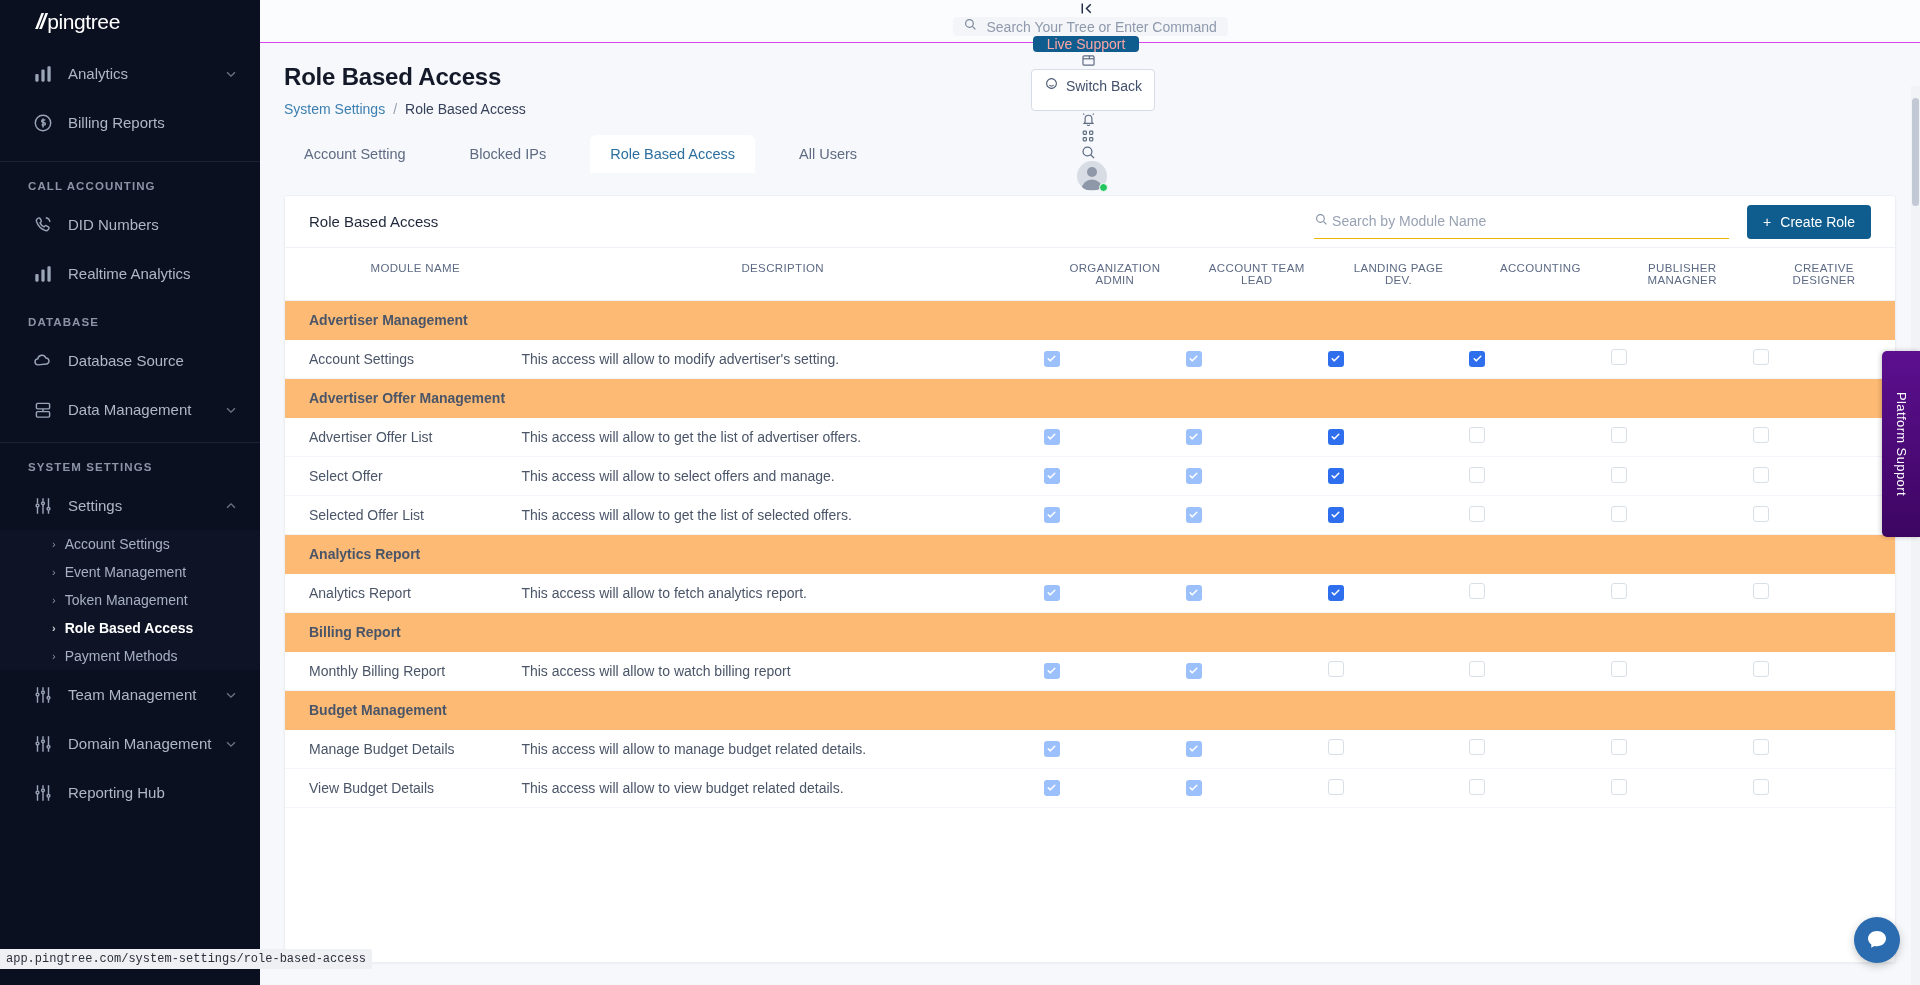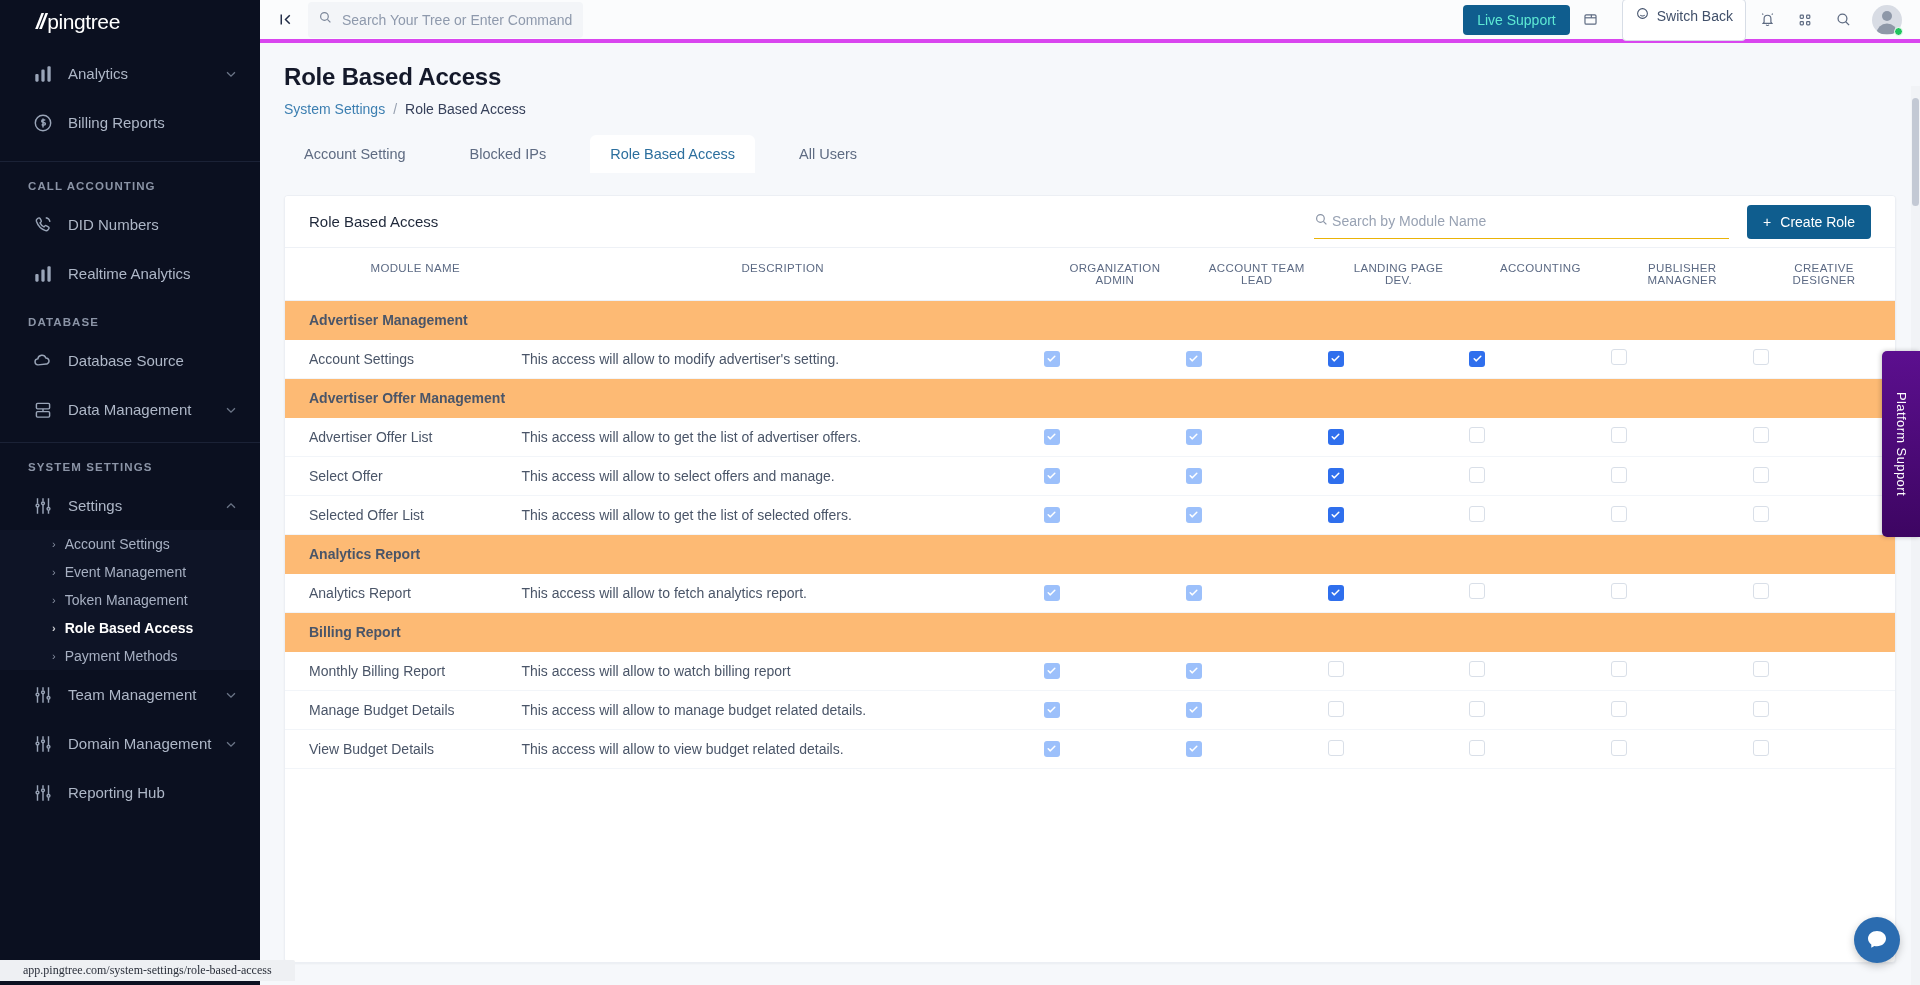--- a/index.html
+++ b/index.html
@@ -42,35 +42,35 @@
     padding-left: 52px; font-size: 14px; color: #a7b0c2; cursor: pointer;
   }
   .sub-item .scaret { margin-right: 9px; font-size: 11px; opacity: .8; }
   .sub-item.active { color: #ffffff; font-weight: 600; }
 
   
   .main { flex: 1; height: 985px; background: #f6f8fb; display: flex; flex-direction: column; overflow: hidden; position: relative; }
 
   .topbar {
     height: 43px; background: #fbfcfd; display: flex; align-items: center;
-    padding: 0 18px 0 10px; flex-shrink: 0; border-bottom: 4px solid #d946ef;
+    padding: 0 18px 0 10px; flex-shrink: 0; border-bottom: 1px solid #d946ef; flex-direction: column;
   }
   .collapse-btn { width: 30px; height: 30px; display: flex; align-items: center; justify-content: center; cursor: pointer; color: #1f2a44; }
   .top-search {
     margin-left: 8px; width: 275px; height: 36px; background: #f3f5f8;
     border-radius: 4px; display: flex; align-items: center; padding: 0 10px; gap: 9px;
   }
   .top-search input {
     border: 0; background: transparent; outline: none; font-size: 14px;
     color: #3b4a63; width: 100%; font-family: "Liberation Sans", sans-serif;
   }
   .top-search input::placeholder { color: #8e99ac; }
   .topbar-spacer { flex: 1; }
   .btn-live {
-    background: #0f5d8e; color: #5eead4; font-size: 14px; height: 30px;
+    background: #0f5d8e; color: #fca5a5; font-size: 14px; height: 30px;
     border-radius: 4px; padding: 0 14px; display: flex; align-items: center;
     cursor: pointer; border: 0; font-family: "Liberation Sans", sans-serif;
   }
   .icon-btn { width: 34px; height: 34px; display: flex; align-items: center; justify-content: center; cursor: pointer; color: #55637c; margin-left: 4px; }
   .btn-switch {
     height: 42px; border: 1px solid #d7dde6; border-radius: 4px; background: #fff;
     display: flex; align-items: flex-end; gap: 7px; padding: 16px 12px; margin-left: 14px;
     font-size: 14px; color: #41506a; cursor: pointer; font-family: "Liberation Sans", sans-serif;
   }
   .avatar-wrap { position: relative; margin-left: 12px; width: 30px; height: 30px; cursor: pointer; }
@@ -161,23 +161,23 @@
     writing-mode: vertical-rl; color: #fff; font-size: 13px; letter-spacing: .4px;
   }
 
   .chat-fab {
     position: absolute; right: 20px; bottom: 22px; width: 46px; height: 46px;
     background: #2b6cb0; border-radius: 50%; display: flex; align-items: center;
     justify-content: center; cursor: pointer; box-shadow: 0 3px 9px rgba(0,0,0,.22); z-index: 40;
   }
 
   .status-url {
-    position: absolute; left: 0; bottom: 4px; background: #eef0f3; color: #2a2f3a;
-    font-size: 12px; padding: 3px 23px; z-index: 60; border-top-right-radius: 2px;
-    font-family: Liberation Serif, serif;
+    position: absolute; left: 0; bottom: 16px; background: #eef0f3; color: #2a2f3a;
+    font-size: 12px; padding: 3px 6px; z-index: 60; border-top-right-radius: 2px;
+    font-family: Liberation Mono, monospace;
   }
 
   
   .page-scroll { position: absolute; right: 0; top: 43px; width: 9px; height: 942px; background: #f1f3f6; z-index: 30; }
   .page-scroll .thumb { position: absolute; top: 12px; left: 1px; width: 7px; height: 108px; background: #c3c9d4; border-radius: 4px; }
 </style>
 </head>
 <body>
 
 <div class="app">
@@ -630,20 +630,23 @@
                     <td><span class="cbx dim">
                         <svg viewBox="0 0 16 16" fill="none" stroke="#ffffff" stroke-width="2.2" stroke-linecap="round" stroke-linejoin="round">
                           <path d="M3.2 8.4 L6.3 11.4 L12.8 4.8"></path>
                         </svg>
                       </span></td>
                     <td><span class="cbx off"></span></td>
                     <td><span class="cbx off"></span></td>
                     <td><span class="cbx off"></span></td>
                     <td><span class="cbx off"></span></td>
                   </tr>
+                  <tr class="group">
+                    <td colspan="8">Budget Management</td>
+                  </tr>
                   <tr class="row">
                     <td class="mod">Manage Budget Details</td>
                     <td class="desc">This access will allow to manage budget related details.</td>
                     <td><span class="cbx dim">
                         <svg viewBox="0 0 16 16" fill="none" stroke="#ffffff" stroke-width="2.2" stroke-linecap="round" stroke-linejoin="round">
                           <path d="M3.2 8.4 L6.3 11.4 L12.8 4.8"></path>
                         </svg>
                       </span></td>
                     <td><span class="cbx dim">
                         <svg viewBox="0 0 16 16" fill="none" stroke="#ffffff" stroke-width="2.2" stroke-linecap="round" stroke-linejoin="round">

